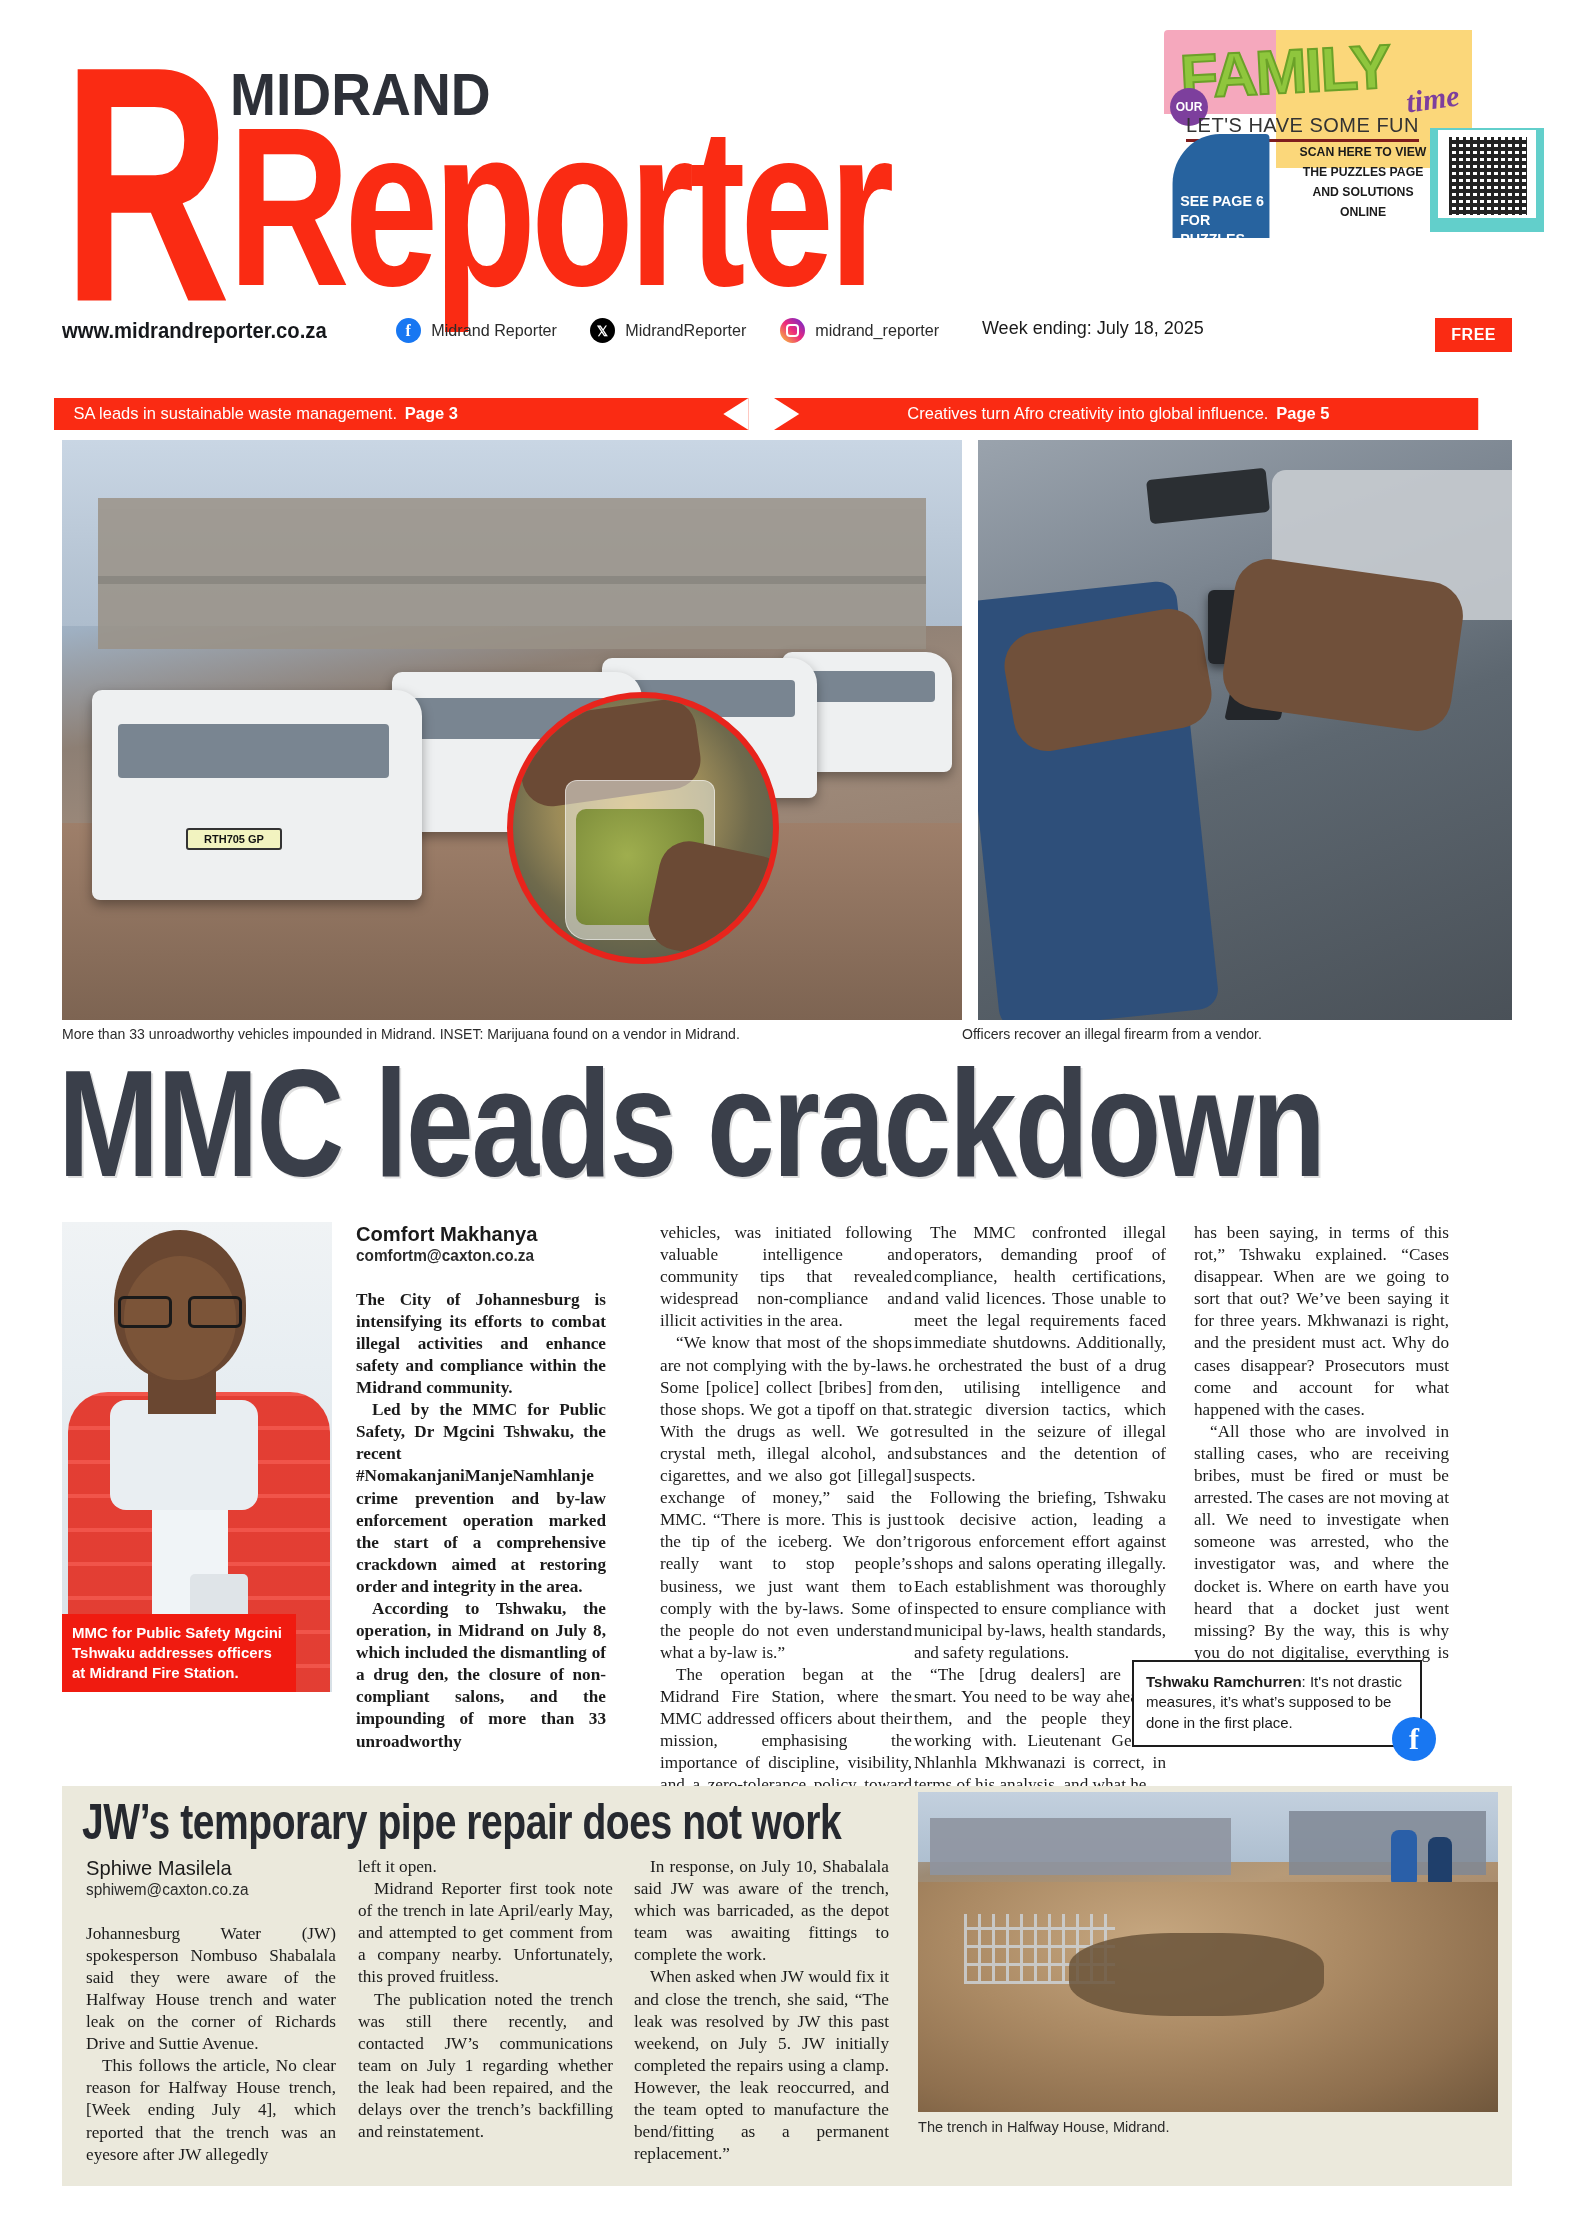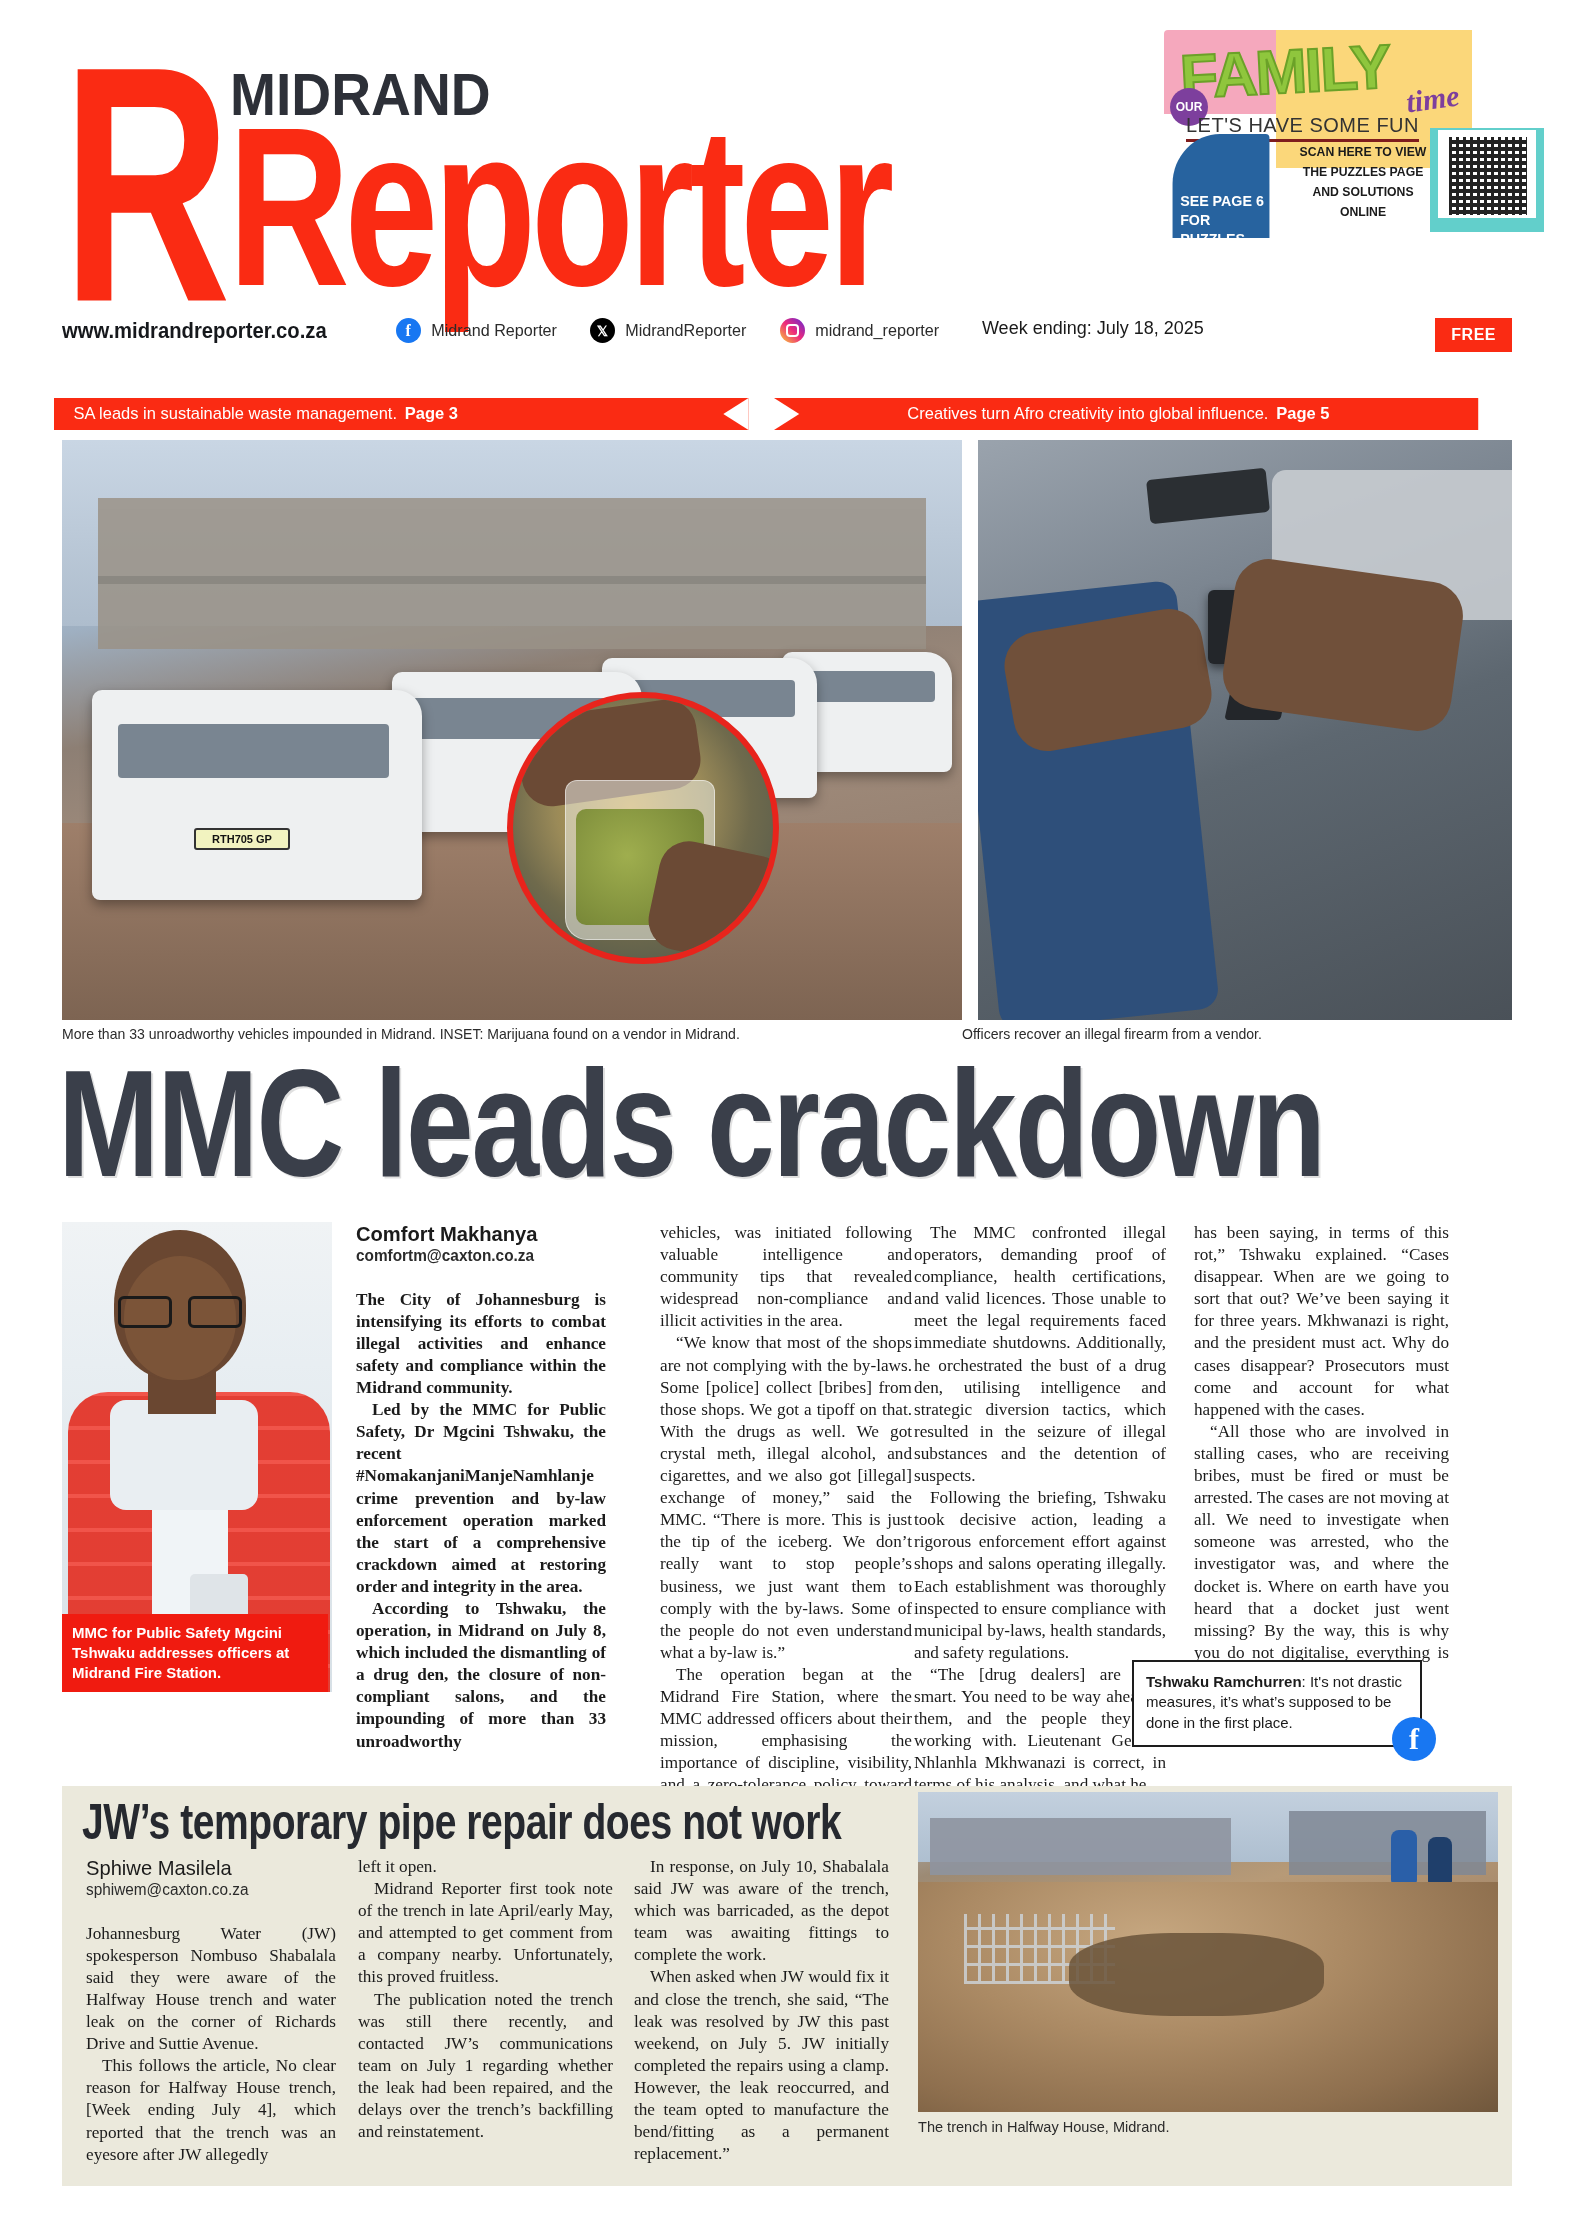--- a/index.html
+++ b/index.html
@@ -228,21 +228,21 @@
   .van {
     position:absolute; background:#eef0f1; border-radius:10px 26px 8px 8px;
     box-shadow: 0 5px 12px rgba(0,0,0,.35);
   }
   .van:after{content:"";position:absolute;left:8%;top:16%;width:82%;height:26%;background:#516170;border-radius:4px;opacity:.75;}
   .van1{left:30px;top:250px;width:330px;height:210px;}
   .van2{left:330px;top:232px;width:250px;height:160px;}
   .van3{left:540px;top:218px;width:215px;height:140px;}
   .van4{left:720px;top:212px;width:170px;height:120px;}
   .plate{
-    position:absolute;left:132px;top:388px;width:96px;height:22px;
+    position:absolute;left:124px;top:388px;width:96px;height:22px;
     background:#f2f3c0;border:2px solid #333;border-radius:3px;
     font-size:11px;font-weight:bold;color:#111;display:flex;align-items:center;justify-content:center;
   }
   .inset-circle{
     position:absolute; left:445px; top:252px; width:272px; height:272px;
     border-radius:50%; border:6px solid #e8241c;
     background: radial-gradient(circle at 45% 42%, #caa44e 0%, #9a8a58 36%, #6f6a4c 58%, #47524c 100%);
     overflow:hidden;
   }
   .inset-bag{
@@ -312,21 +312,21 @@
   }
   .lp-jacket:before{
     content:"";position:absolute;left:0;top:0;width:100%;height:100%;
     background:repeating-linear-gradient(180deg,rgba(255,255,255,.10) 0 4px,rgba(0,0,0,.05) 4px 34px);
     border-radius:40px 40px 0 0;
   }
   .lp-cup{position:absolute;left:128px;top:352px;width:58px;height:64px;background:#dfe4e8;border-radius:5px;z-index:3;}
   .lp-hand{position:absolute;left:108px;top:392px;width:104px;height:72px;background:#6a4731;border-radius:24px;z-index:4;}
 
   .lead-cap {
-    position: absolute; left: 0; top: 392px; width: 266px;
+    position: absolute; left: 0; top: 392px; width: 234px;
     background: #f01b10; color: #fff;
     font-size: 15px; font-weight: bold; line-height: 1.32;
     padding: 9px 10px 10px 10px;
     z-index: 5;
   }
 
   .cols { position:absolute; left: 0; top: 0; width: 1450px; }
   .col {
     position: absolute; top: 0;
     font-family: "Liberation Serif", serif;

